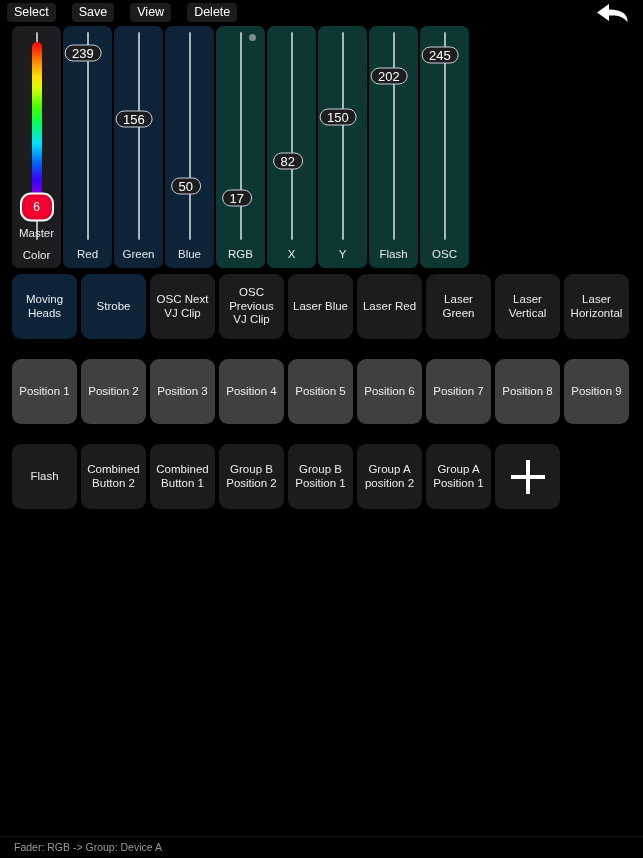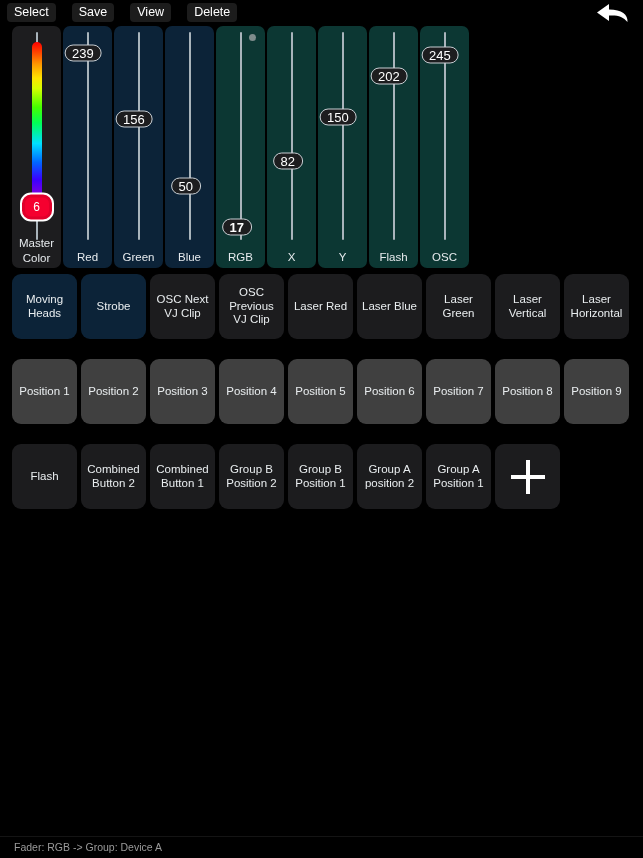--- a/index.html
+++ b/index.html
@@ -90,21 +90,21 @@
       #8800dd 90%,
       #aa00aa 100%);
   }
 
   .fader .label {
     position: absolute;
     left: 0; right: 0; bottom: 3px;
     text-align: center;
     color: #e6eaed;
     font-size: 11.5px;
-    line-height: 15px;
+    line-height: 22px;
   }
   .fader.master .label { bottom: 2px; }
 
   .fader .dot {
     position: absolute;
     top: 8px; right: 9px;
     width: 7px; height: 7px;
     border-radius: 50%;
     background: #7e8c8c;
   }
@@ -230,21 +230,21 @@
         <div class="label">Green</div>
       </div>
       <div class="fader blue">
         <div class="track"></div>
         <div class="pill" style="top: 159.92px;">50</div>
         <div class="label">Blue</div>
       </div>
       <div class="fader teal">
         <div class="track"></div>
         <div class="dot"></div>
-        <div class="pill" style="top: 201px; font-weight: bold;">17</div>
+        <div class="pill" style="top: 172px;">17</div>
         <div class="label">RGB</div>
       </div>
       <div class="fader teal">
         <div class="track"></div>
         <div class="pill" style="top: 134.96px;">82</div>
         <div class="label">X</div>
       </div>
       <div class="fader teal">
         <div class="track"></div>
         <div class="pill" style="top: 91.28px;">150</div>
@@ -261,22 +261,22 @@
         <div class="label">OSC</div>
       </div>
     </div>
 
   <div class="grid">
       <div class="grid-row">
         <div class="cell navy">Moving Heads</div>
         <div class="cell navy">Strobe</div>
         <div class="cell dark">OSC Next VJ Clip</div>
         <div class="cell dark">OSC Previous VJ Clip</div>
+        <div class="cell dark">Laser Blue</div>
         <div class="cell dark">Laser Red</div>
-        <div class="cell dark">Laser Blue</div>
         <div class="cell dark">Laser Green</div>
         <div class="cell dark">Laser Vertical</div>
         <div class="cell dark">Laser Horizontal</div>
       </div>
       <div class="grid-row">
         <div class="cell teal">Position 1</div>
         <div class="cell teal">Position 2</div>
         <div class="cell teal">Position 3</div>
         <div class="cell teal">Position 4</div>
         <div class="cell teal">Position 5</div>

